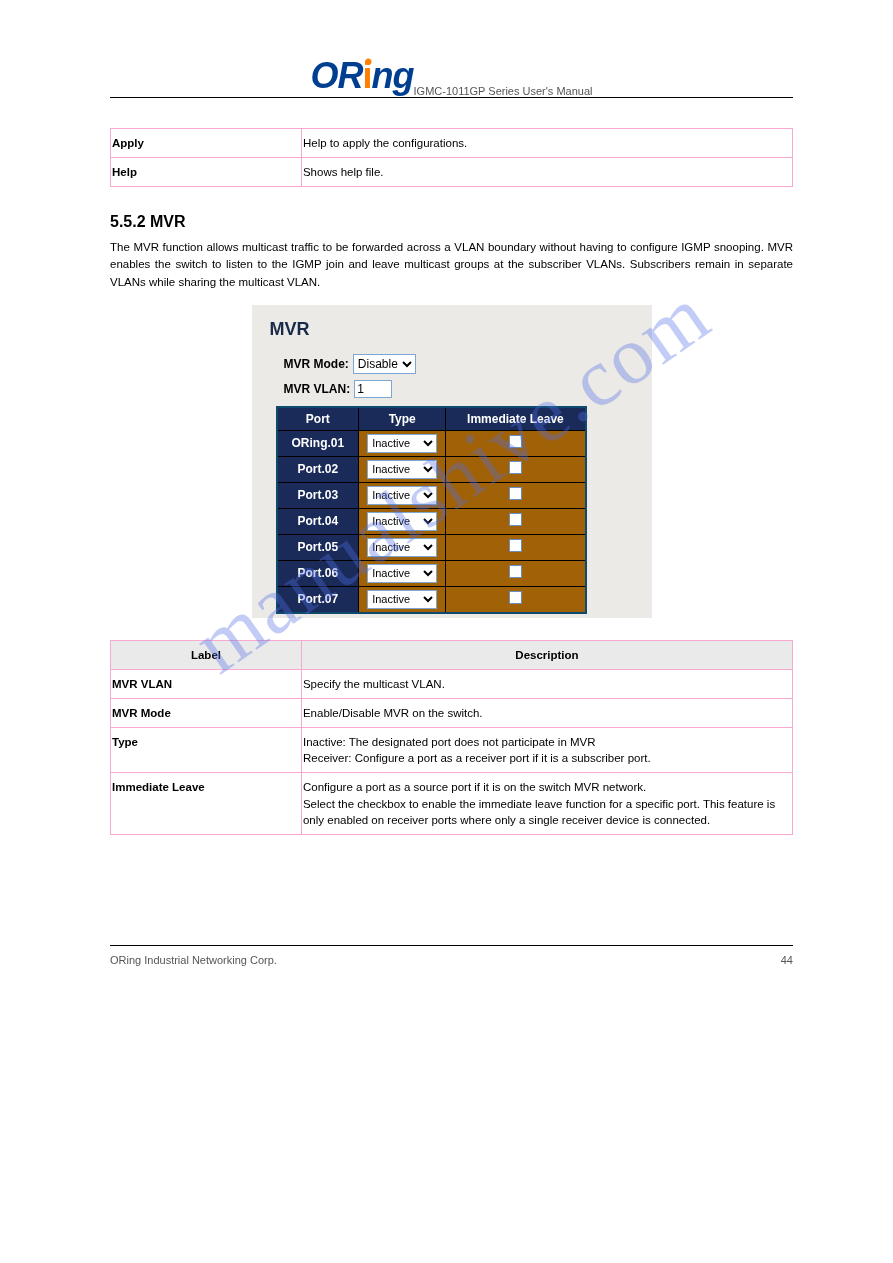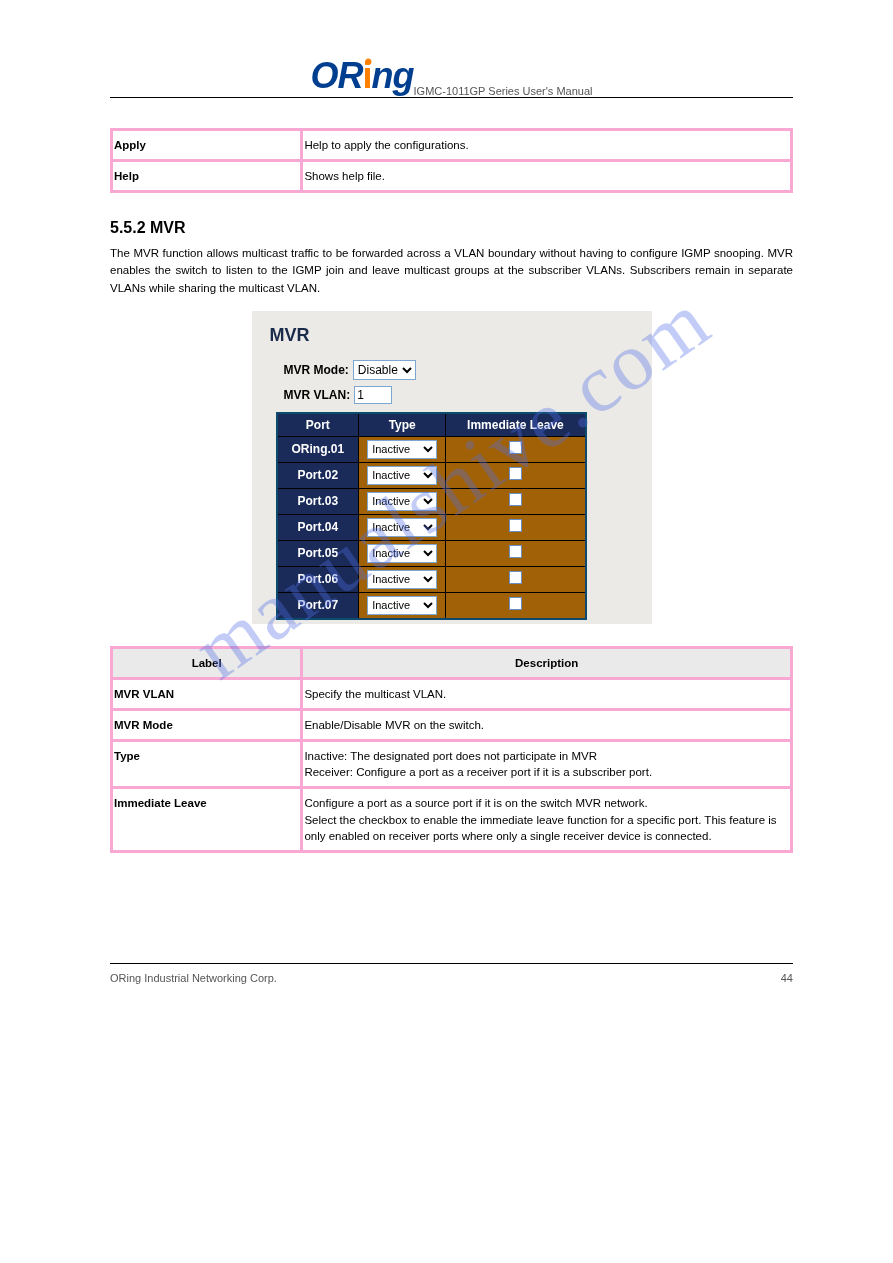--- a/index.html
+++ b/index.html
@@ -36,21 +36,21 @@
     font-size: 11px;
     color: #555;
   }
   table.doc-table {
     border-collapse: collapse;
     width: 100%;
     margin-bottom: 26px;
     font-size: 11.5px;
   }
   table.doc-table th, table.doc-table td {
-    border: 3px solid #f9a8d4;
+    border: 1px solid #f9a8d4;
     padding: 6px 1px;
     text-align: left;
     vertical-align: top;
     line-height: 1.4;
     margin-top: 28px;
   }
   table.doc-table th {
     background: #eaeaea;
     font-weight: bold;
     text-align: center;

